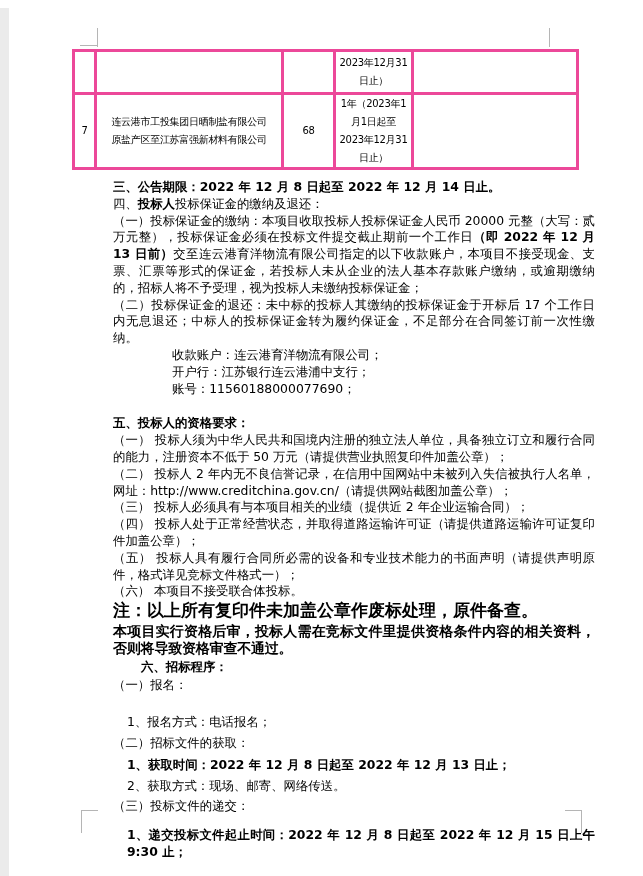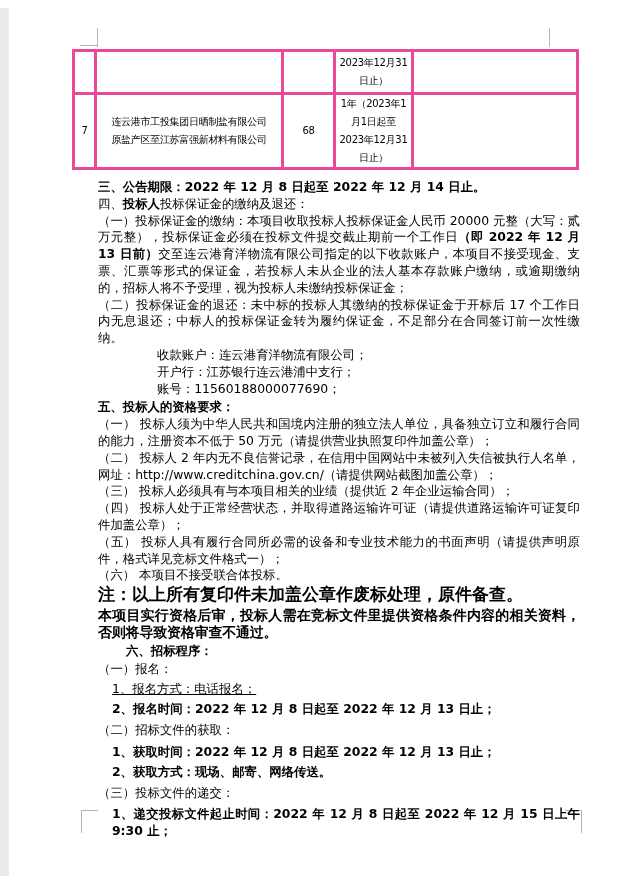--- a/index.html
+++ b/index.html
@@ -29,21 +29,21 @@
     text-align:center;vertical-align:middle;padding:0 1px;
     overflow:hidden;
   }
   table.doc-table td div{white-space:nowrap;}
   tr.r0{height:43px;}
   tr.r1{height:75px;}
   col.c0{width:22px;} col.c1{width:187px;} col.c2{width:52px;}
   col.c3{width:78px;} col.c4{width:165px;}
 
   .doc{
-    position:absolute;left:98px;top:179px;width:482px;
+    position:absolute;left:113px;top:179px;width:482px;
     font-size:12.4px;line-height:16.8px;text-align:justify;
   }
   .para{margin:0;}
   .ind1{padding-left:14px;}
   .ind2{padding-left:59px;}
   .b{font-weight:bold;}
   .small{font-size:17px;}
   .xsmall{font-size:14px;letter-spacing:-0.2px;}
 </style>
 </head>
@@ -112,32 +112,31 @@
   </table>
 
   <div class="doc">
       <p class="para ind0"><span class="b">三、公告期限：2022 年 12 月 8 日起至 2022 年 12 月 14 日止。</span></p>
       <p class="para ind0"><span>四、</span><span class="b">投标人</span><span>投标保证金的缴纳及退还：</span></p>
       <p class="para ind0"><span>（一）投标保证金的缴纳：本项目收取投标人投标保证金人民币 20000 元整（大写：贰万元整），投标保证金必须在投标文件提交截止期前一个工作日</span><span class="b">（即 2022 年 12 月 13 日前）</span><span>交至连云港育洋物流有限公司指定的以下收款账户，本项目不接受现金、支票、汇票等形式的保证金，若投标人未从企业的法人基本存款账户缴纳，或逾期缴纳的，招标人将不予受理，视为投标人未缴纳投标保证金；</span></p>
       <p class="para ind0"><span>（二）投标保证金的退还：未中标的投标人其缴纳的投标保证金于开标后 17 个工作日内无息退还；中标人的投标保证金转为履约保证金，不足部分在合同签订前一次性缴纳。</span></p>
       <p class="para ind2"><span>收款账户：连云港育洋物流有限公司；</span></p>
       <p class="para ind2"><span>开户行：江苏银行连云港浦中支行；</span></p>
       <p class="para ind2"><span>账号：11560188000077690；</span></p>
-      <p class="para ind0" style="margin-top: 2px;"><span class="b">五、投标人的资格要求：</span></p>
+      <p class="para ind0" style="margin-top: 18px;"><span class="b">五、投标人的资格要求：</span></p>
       <p class="para ind0"><span>（一） 投标人须为中华人民共和国境内注册的独立法人单位，具备独立订立和履行合同的能力，注册资本不低于 50 万元（请提供营业执照复印件加盖公章）；</span></p>
       <p class="para ind0"><span>（二） 投标人 2 年内无不良信誉记录，在信用中国网站中未被列入失信被执行人名单，网址：http://www.creditchina.gov.cn/（请提供网站截图加盖公章）；</span></p>
       <p class="para ind0"><span>（三） 投标人必须具有与本项目相关的业绩（提供近 2 年企业运输合同）；</span></p>
       <p class="para ind0"><span>（四） 投标人处于正常经营状态，并取得道路运输许可证（请提供道路运输许可证复印件加盖公章）；</span></p>
       <p class="para ind0"><span>（五） 投标人具有履行合同所必需的设备和专业技术能力的书面声明（请提供声明原件，格式详见竞标文件格式一）；</span></p>
       <p class="para ind0"><span>（六） 本项目不接受联合体投标。</span></p>
       <p class="para ind0 small" style="margin-top: 2px;"><span class="b">注：以上所有复印件未加盖公章作废标处理，原件备查。</span></p>
       <p class="para ind0 xsmall" style="margin-top: 4px;"><span class="b">本项目实行资格后审，投标人需在竞标文件里提供资格条件内容的相关资料，否则将导致资格审查不通过。</span></p>
       <p class="para ind0" style="margin-top: 2px; margin-left: 28px;"><span class="b">六、招标程序：</span></p>
       <p class="para ind0" style="margin-top: 2px;"><span>（一）报名：</span></p>
-      <p class="para ind1" style="margin-top: 3px; text-decoration: underline;"><span>1、报名方式：电话报名；</span></p>
-      <p class="para ind1" style="margin-top: 3px;"><span class="b">2、报名时间：2022 年 12 月 8 日起至 2022 年 12 月 13 日止；</span></p>
+      <p class="para ind1" style="margin-top: 20px;"><span>1、报名方式：电话报名；</span></p>
       <p class="para ind0" style="margin-top: 4px;"><span>（二）招标文件的获取：</span></p>
       <p class="para ind1" style="margin-top: 5px;"><span class="b">1、获取时间：2022 年 12 月 8 日起至 2022 年 12 月 13 日止；</span></p>
-      <p class="para ind1" style="margin-top: 4px; font-weight: bold;"><span>2、获取方式：现场、邮寄、网络传送。</span></p>
+      <p class="para ind1" style="margin-top: 4px;"><span>2、获取方式：现场、邮寄、网络传送。</span></p>
       <p class="para ind0" style="margin-top: 4px;"><span>（三）投标文件的递交：</span></p>
-      <p class="para ind1" style="margin-top: 4px;"><span class="b">1、递交投标文件起止时间：2022 年 12 月 8 日起至 2022 年 12 月 15 日上午 9:30 止；</span></p>
+      <p class="para ind1" style="margin-top: 12px;"><span class="b">1、递交投标文件起止时间：2022 年 12 月 8 日起至 2022 年 12 月 15 日上午 9:30 止；</span></p>
     </div>
 </div>
 
 </body></html>

